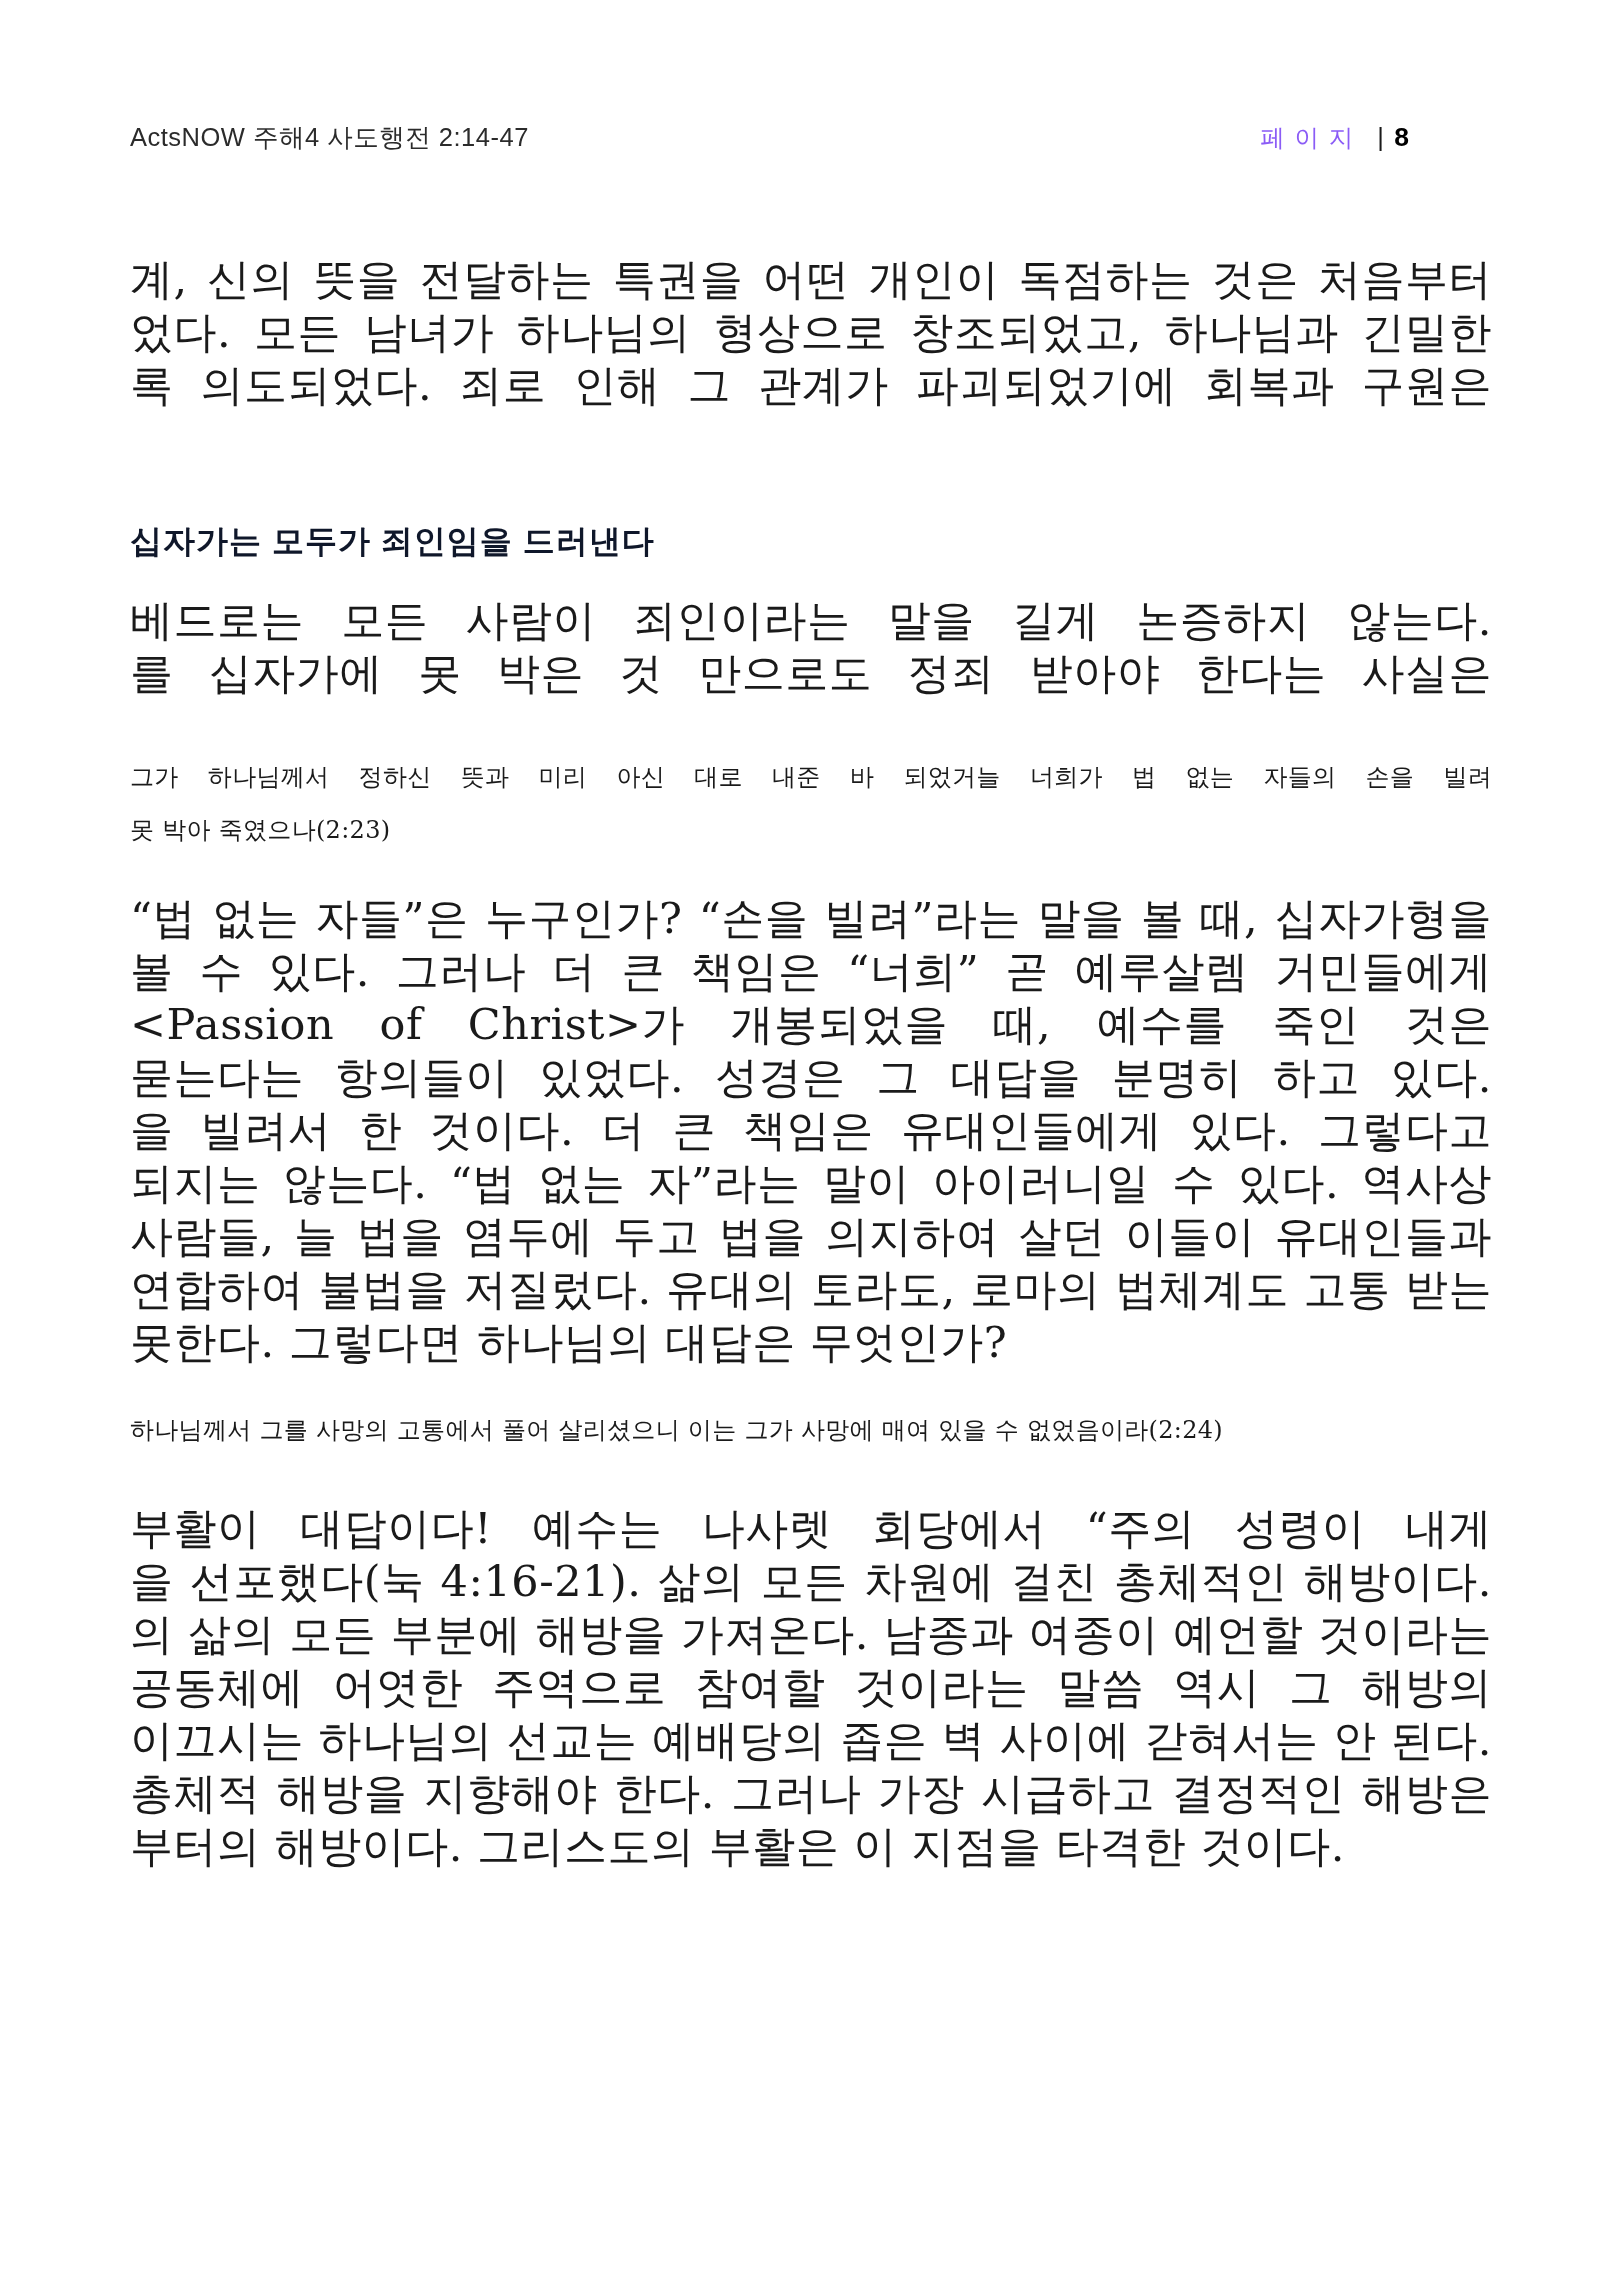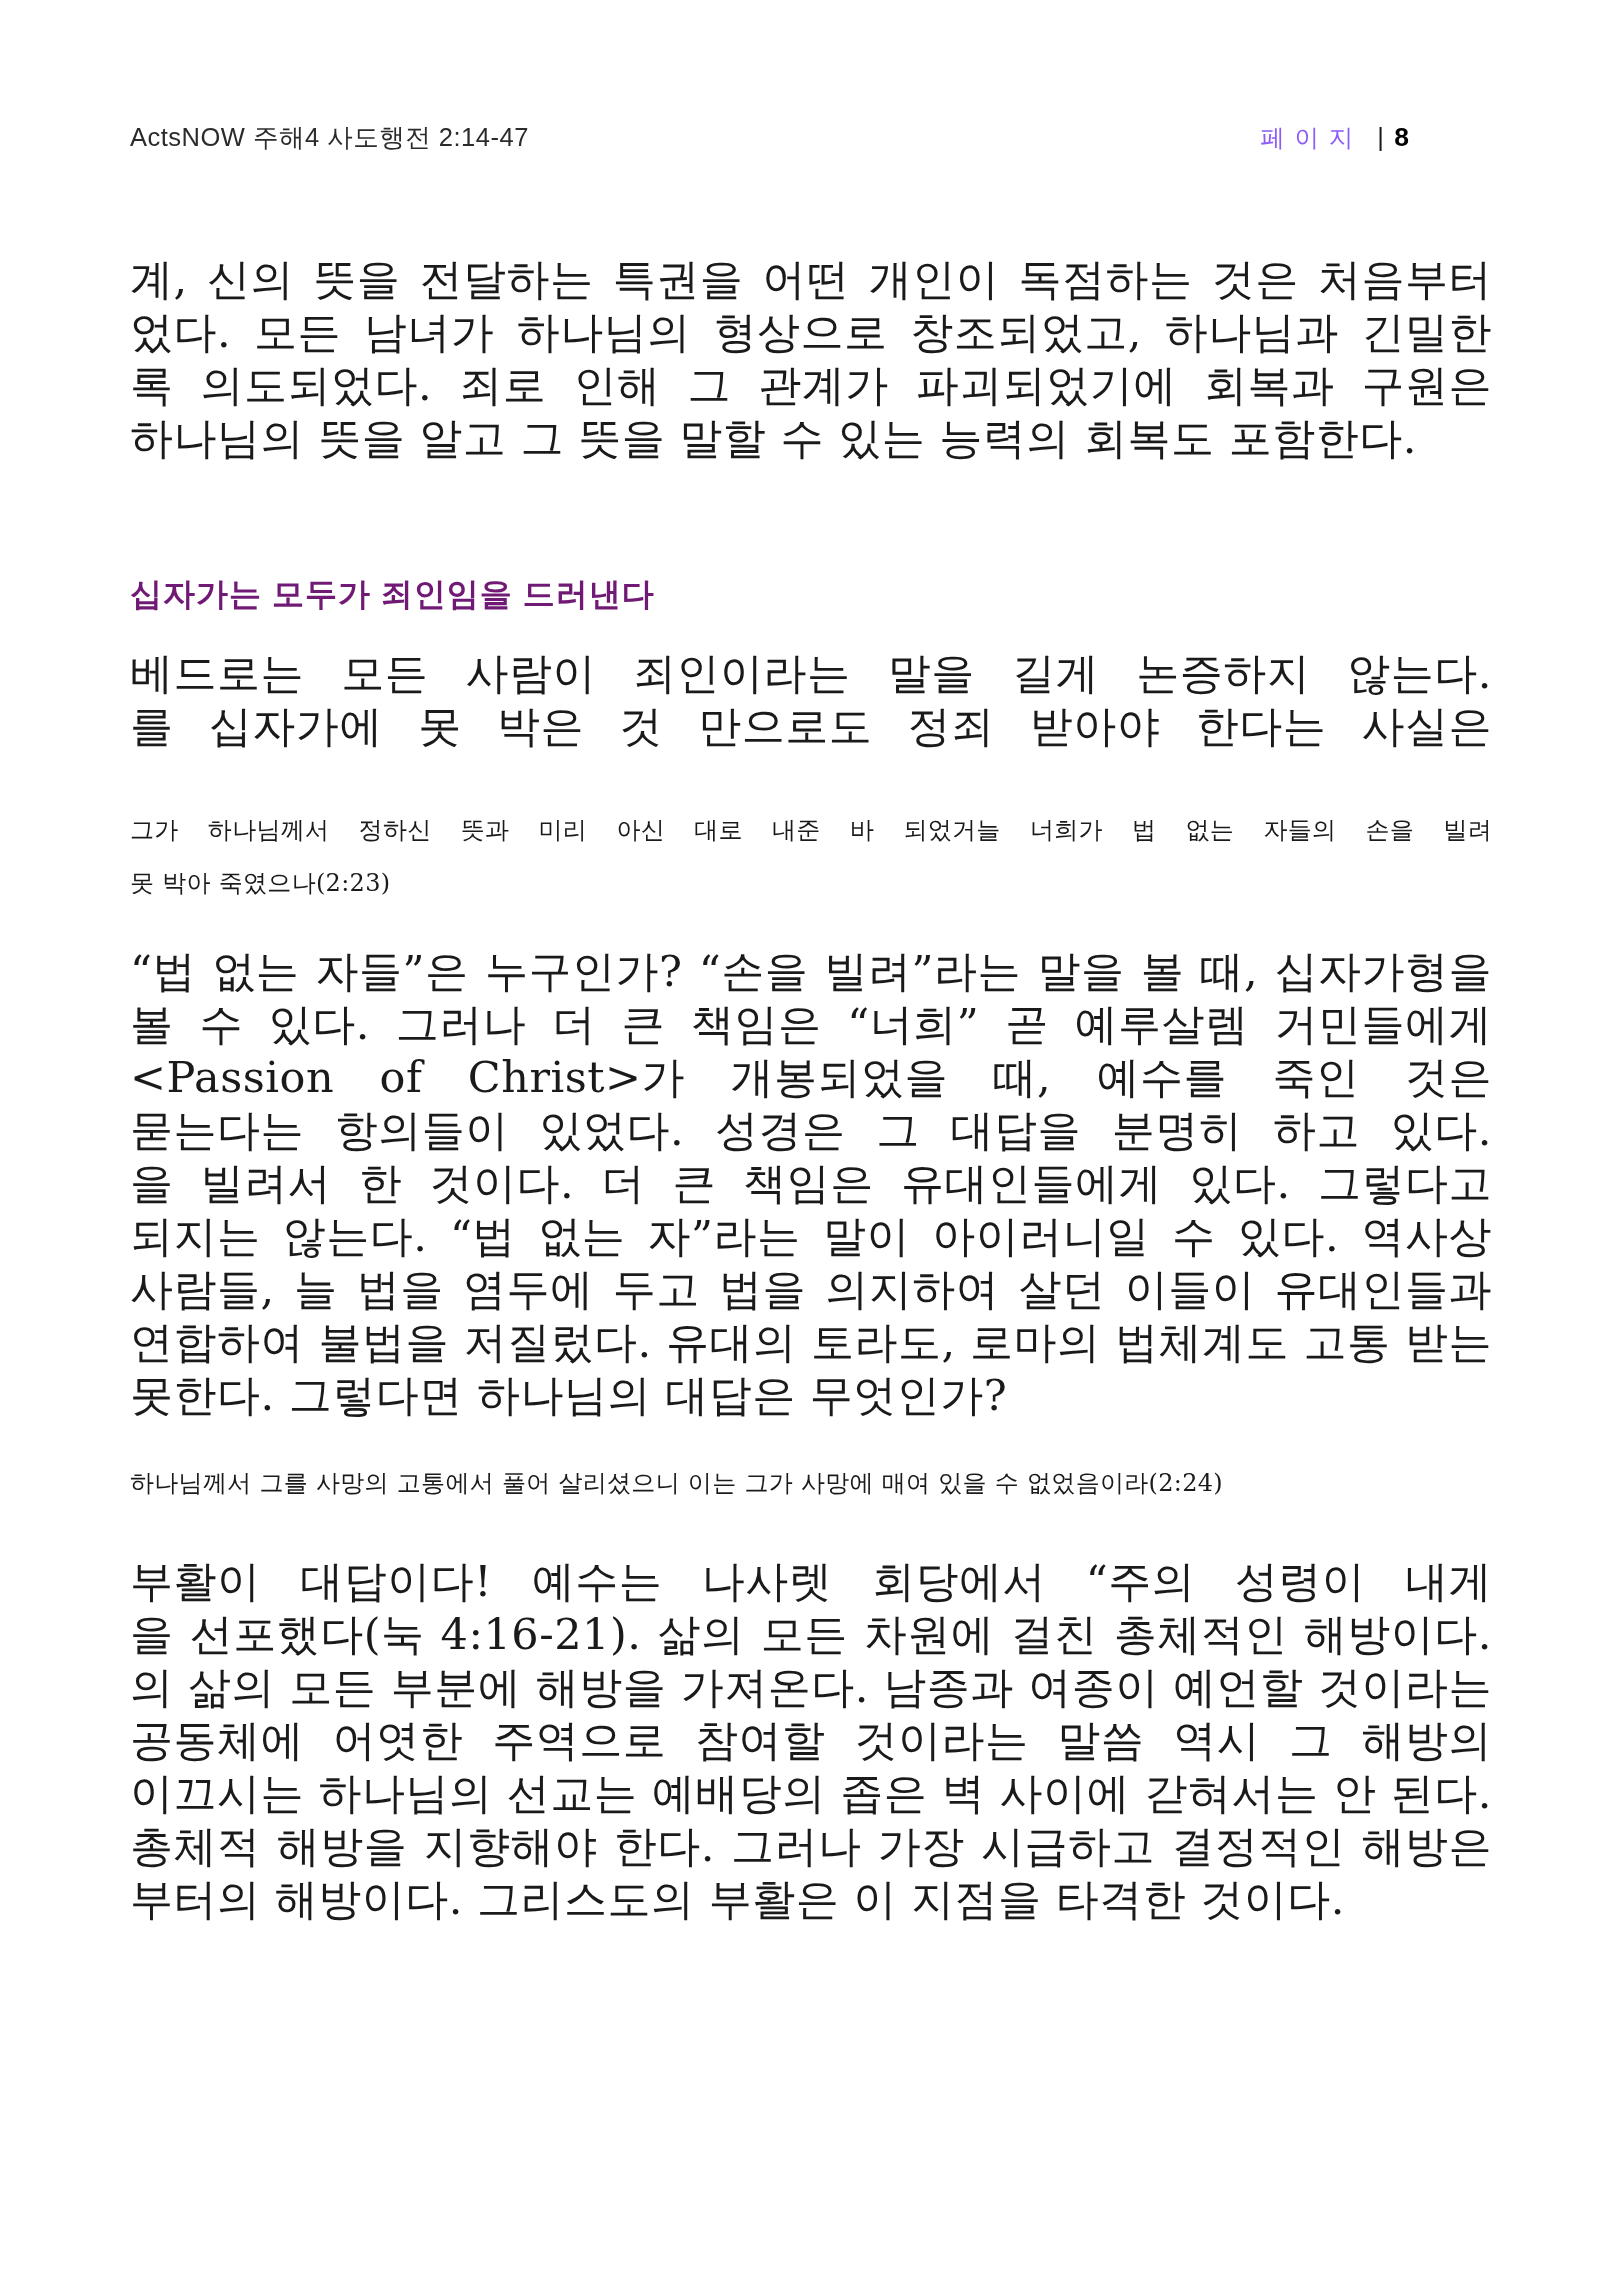--- a/index.html
+++ b/index.html
@@ -44,21 +44,21 @@
   }
   .line{
     text-align:justify;text-align-last:justify;
     height:53px;overflow:hidden;
   }
   .line.last{text-align-last:left;}
   .section-heading{
     margin-top:103px;
     font-family:"Liberation Sans","DejaVu Sans",sans-serif;
     font-weight:bold;font-size:32px;line-height:53px;
-    color:#701a75;letter-spacing:1px;
+    color:#0f172a;letter-spacing:1px;
   }
   #para2{margin-top:25.5px;}
   #quote1{margin-top:51px;}
   #para3{margin-top:35px;}
   #quote2{margin-top:35px;}
   #para4{margin-top:45px;}
 </style>
 </head>
 <body>
 
@@ -72,21 +72,20 @@
       <span class="page-num">8</span>
     </span>
   </div>
 
   <div class="content">
 
     <div id="para1" class="para">
         <div class="line">계, 신의 뜻을 전달하는 특권을 어떤 개인이 독점하는 것은 처음부터 하나님의 뜻이 아니</div>
         <div class="line">었다. 모든 남녀가 하나님의 형상으로 창조되었고, 하나님과 긴밀한 교제 가운데 살아 가도</div>
         <div class="line">록 의도되었다. 죄로 인해 그 관계가 파괴되었기에 회복과 구원은 하나님과의 관계 회복,</div>
-        <div class="line last">하나님의 뜻을 알고 그 뜻을 말할 수 있는 능력의 회복도 포함한다.</div>
       </div>
 
     <div class="section-heading">십자가는 모두가 죄인임을 드러낸다</div>
 
     <div id="para2" class="para">
         <div class="line">베드로는 모든 사람이 죄인이라는 말을 길게 논증하지 않는다. 하나님께서 보내신 메시아</div>
         <div class="line last">를 십자가에 못 박은 것 만으로도 정죄 받아야 한다는 사실은 분명해진다.</div>
       </div>
 
     <div id="quote1" class="quote">

